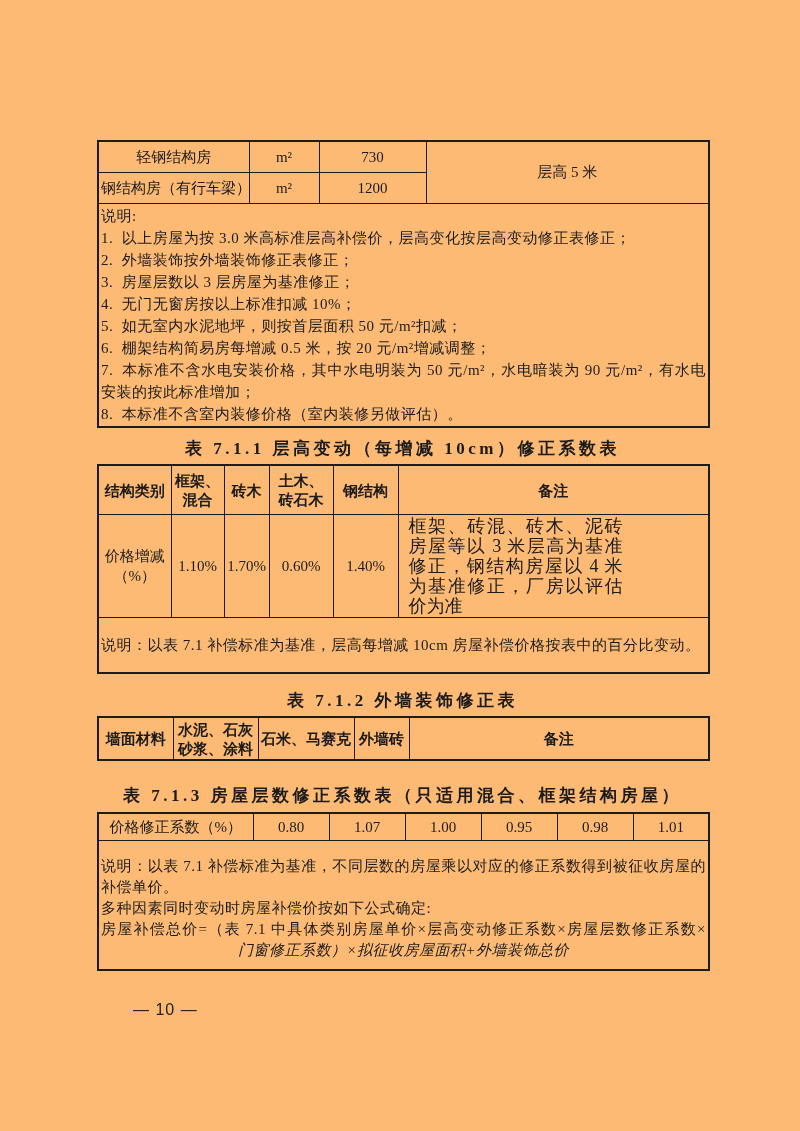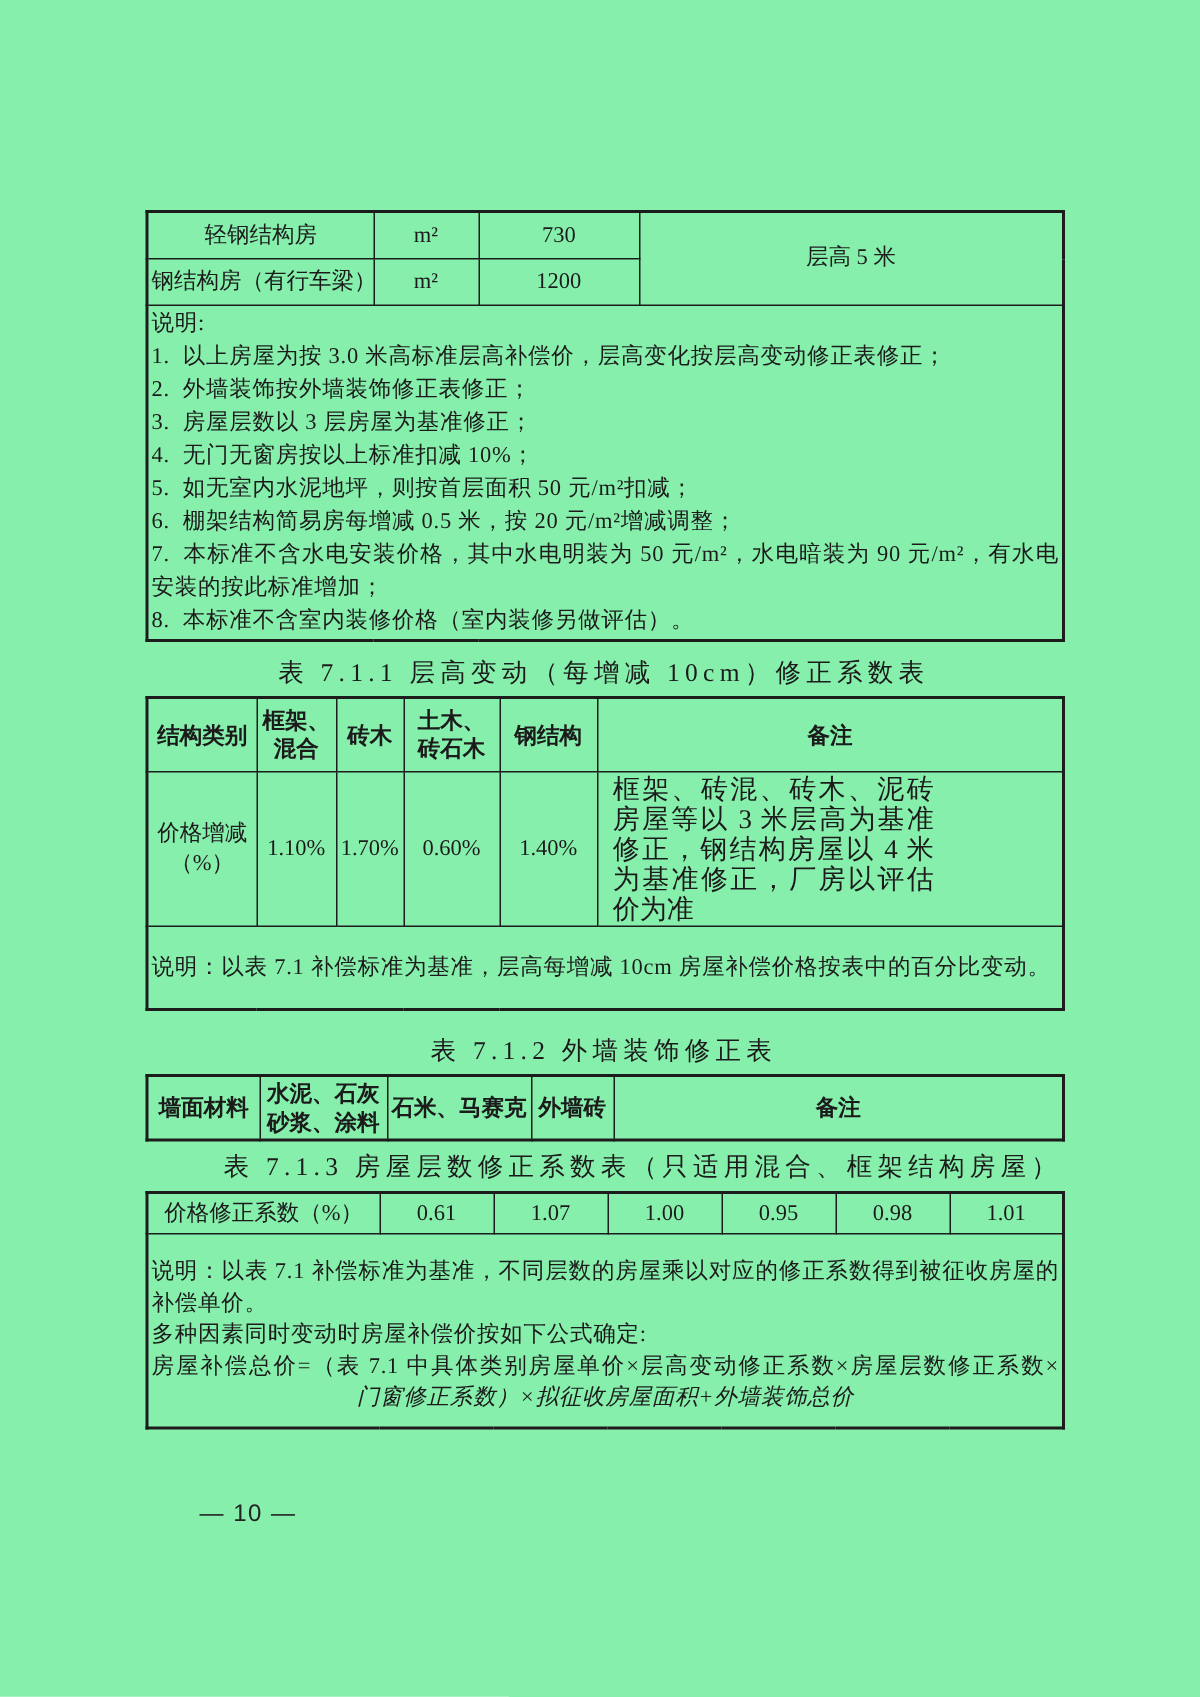--- a/index.html
+++ b/index.html
@@ -1,39 +1,39 @@
 <!DOCTYPE html>
 <html><head>
 <meta charset="utf-8">
 <style>
   html,body{margin:0;padding:0;}
   body{
     width:800px;height:1131px;background:#ffffff;color:#1b1b1b;
     font-family:"Liberation Serif","DejaVu Serif",serif;
     -webkit-font-smoothing:antialiased;
   }
-  .page{position:relative;width:800px;height:1131px;background:#86efac;overflow:hidden;}
+  .page{position:relative;width:800px;height:1131px;background:#fdba74;overflow:hidden;}
   .content{position:absolute;left:97px;top:140px;width:611px;}
 
   table.tbl{border-collapse:collapse;table-layout:fixed;width:611px;border:2px solid #1c1c1c;}
   table.tbl td{border:1px solid #1c1c1c;text-align:center;vertical-align:middle;
     font-size:15px;padding:1px 2px;line-height:19px;}
 
   .hdr{font-family:"Liberation Sans","DejaVu Sans",sans-serif;font-weight:bold;font-size:14px;line-height:18px;}
 
   .note-cell{text-align:left;padding:5px 9px 6px 9px;vertical-align:top;}
   .note-line{font-size:15px;line-height:22px;letter-spacing:0.5px;text-align:justify;}
   .center-line{text-align:center;font-style:italic;}
   .stretch-line{text-align:justify;text-align-last:justify;}
 
-  .tbl-title{display:block;text-align:center;font-weight:normal;font-size:17px;
+  .tbl-title{display:block;text-align:center;font-weight:bold;font-size:17px;
     letter-spacing:3.5px;line-height:26px;}
   .title-711{margin:8px 0 2px 0;}
   .title-712{margin:14px 0 2px 0;}
-  .title-713{margin:4px 0 3px 0;text-align:right;}
+  .title-713{margin:22px 0 3px 0;}
 
   .remark-inner{text-align:justify;font-size:18px;line-height:20px;margin-left:8px;}
   .remark-711{width:214px;}
   .remark-712{width:202px;}
 
   .nowrap{white-space:nowrap;}
   .two-line{font-size:15px;line-height:20px;}
 
   .page-number{position:absolute;left:133px;top:1001px;font-size:16px;letter-spacing:1px;
     font-family:"Liberation Sans","DejaVu Sans",sans-serif;color:#222;text-align:right;}
@@ -146,21 +146,21 @@
           <col style="width:76px">
           <col style="width:76px">
           <col style="width:76px">
         <col style="width:76px">
           <col style="width:76px">
           <col style="width:76px">
       </colgroup>
       <tbody>
       <tr>
         <td style="height:24px">价格修正系数（%）</td>
-        <td>0.61</td>
+        <td>0.80</td>
         <td>1.07</td>
         <td>1.00</td>
         <td>0.95</td>
         <td>0.98</td>
         <td>1.01</td>
       </tr>
       <tr>
         <td colspan="7" class="note-cell" style="height:120px;padding-top:7px">
           <div class="note-line" style="line-height:21px">说明：以表 7.1 补偿标准为基准，不同层数的房屋乘以对应的修正系数得到被征收房屋的补偿单价。</div>
           <div class="note-line" style="line-height:21px">多种因素同时变动时房屋补偿价按如下公式确定:</div>

